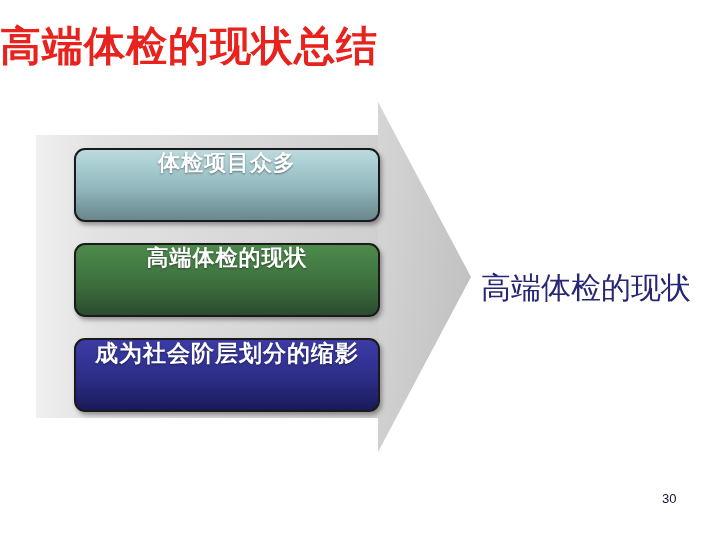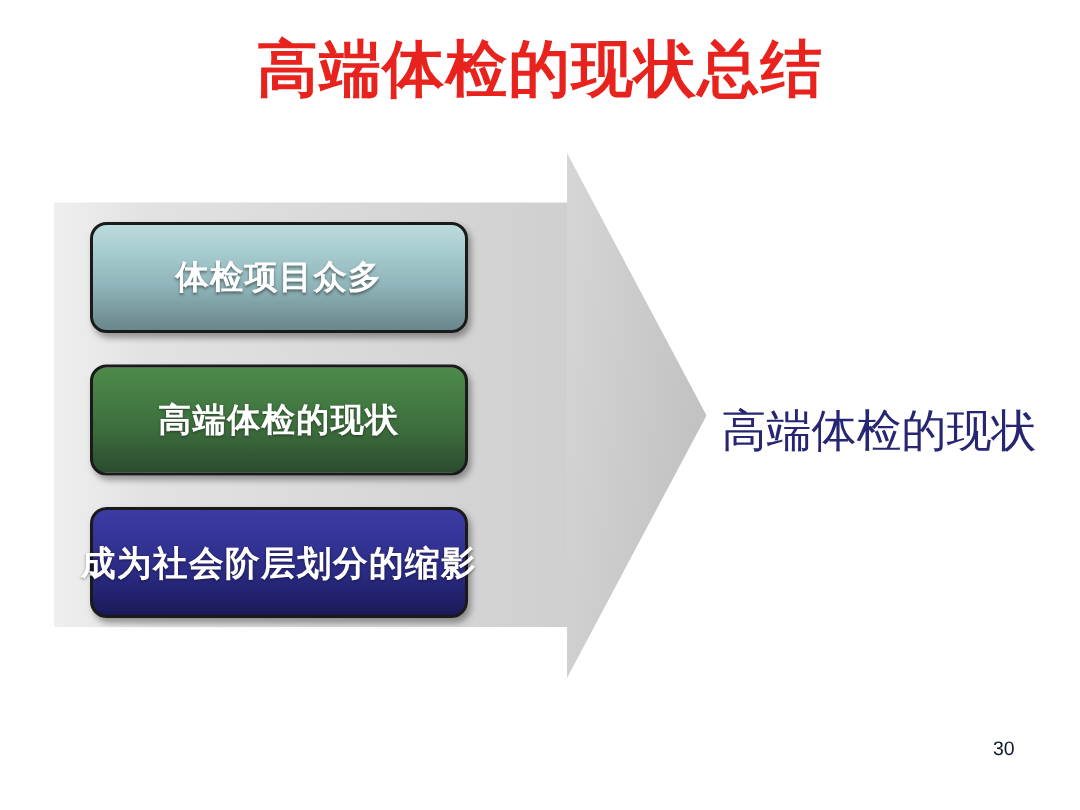--- a/index.html
+++ b/index.html
@@ -15,21 +15,20 @@
     overflow: hidden;
     font-family: "Liberation Sans", "DejaVu Sans", sans-serif;
   }
 
   
   #slide-title {
     position: absolute;
     left: 0;
     top: 22px;
     width: 720px;
-    text-align: center;
     font-family: "Liberation Serif", "DejaVu Serif", serif;
     font-weight: bold;
     font-size: 41px;
     line-height: 48px;
     letter-spacing: 1px;
     color: #e8221c;
     white-space: nowrap;
   }
 
   
@@ -42,29 +41,29 @@
   }
   #arrow-graphic svg {
     display: block;
     width: 450px;
     height: 368px;
   }
 
   
   .process-box {
     position: absolute;
-    left: 60px;
-    width: 252px;
+    left: 74px;
+    width: 306px;
     height: 74px;
     border: 2px solid #1a1a1a;
     border-radius: 11px;
     box-sizing: border-box;
     box-shadow: 2px 3px 4px rgba(0,0,0,0.35);
     display: flex;
-    align-items: center;
+    align-items: flex-start;
     justify-content: center;
   }
   .process-box .box-label {
     font-family: "Liberation Sans", "DejaVu Sans", sans-serif;
     font-weight: bold;
     font-size: 22px;
     line-height: 26px;
     color: #ffffff;
     letter-spacing: 1px;
     white-space: nowrap;

